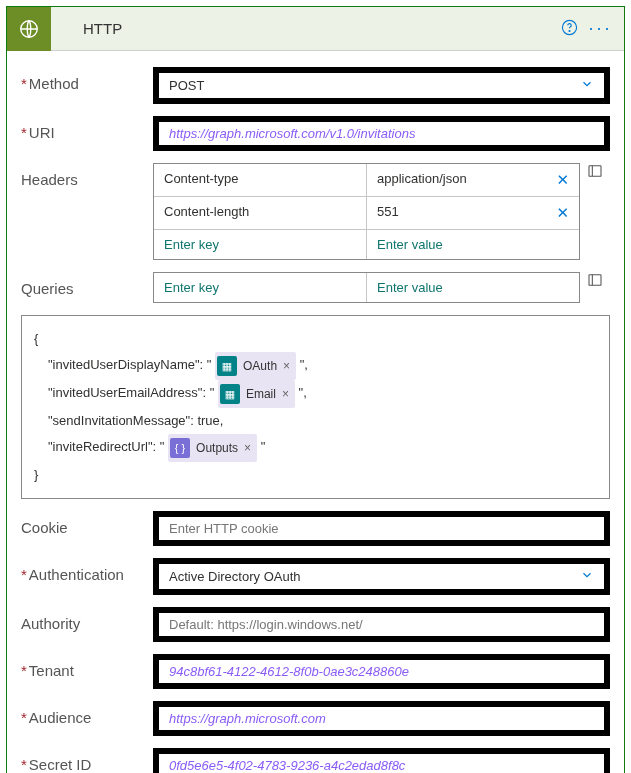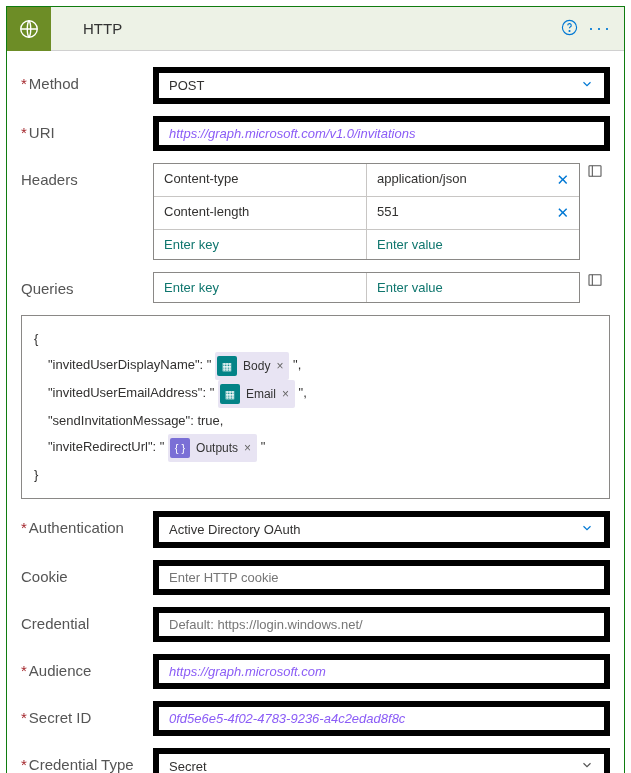--- a/index.html
+++ b/index.html
@@ -250,21 +250,21 @@
     </div>
 
     <div class="row">
       <div class="field">
         <div class="body-box">
           <div>{</div>
           <div style="padding-left:14px;">
             <span>"invitedUserDisplayName": "</span>
             <span class="token">
                 <span class="tkcube cube-teal">▦</span>
-                <span>Body</span>
+                <span>OAuth</span>
                 <span class="tkx">×</span>
               </span>
             <span>",</span>
           </div>
           <div style="padding-left:14px;">
             <span>"invitedUserEmailAddress": "</span>
             <span class="token">
                 <span class="tkcube cube-teal">▦</span>
                 <span>Email</span>
                 <span class="tkx">×</span>
@@ -280,51 +280,59 @@
                 <span class="tkx">×</span>
               </span>
             <span>"</span>
           </div>
           <div>}</div>
         </div>
       </div>
     </div>
 
     <div class="row">
+      <div class="label">Cookie</div>
+      <div class="field">
+        <div class="input input-placeholder">
+          <span>Enter HTTP cookie</span>
+        </div>
+      </div>
+    </div>
+
+    <div class="row">
       <div class="label required">Authentication</div>
       <div class="field">
         <div class="select">
           <span>Active Directory OAuth</span>
           <span class="chevron">
             <svg width="14" height="14" viewBox="0 0 24 24" fill="none" stroke="#0078d4" stroke-width="2">
                 <path d="M6 9l6 6 6-6"></path>
               </svg>
           </span>
         </div>
       </div>
     </div>
 
     <div class="row">
-      <div class="label">Cookie</div>
-      <div class="field">
-        <div class="input input-placeholder">
-          <span>Enter HTTP cookie</span>
-        </div>
-      </div>
-    </div>
-
-    <div class="row">
-      <div class="label">Credential</div>
+      <div class="label">Authority</div>
       <div class="field">
         <div class="input input-placeholder">
           <span>Default: https://login.windows.net/</span>
         </div>
       </div>
     </div>
 
+    <div class="row">
+      <div class="label required">Tenant</div>
+      <div class="field">
+        <div class="input input-plain">
+          <span>94c8bf61-4122-4612-8f0b-0ae3c248860e</span>
+        </div>
+      </div>
+    </div>
 
     <div class="row">
       <div class="label required">Audience</div>
       <div class="field">
         <div class="input input-plain">
           <span>https://graph.microsoft.com</span>
         </div>
       </div>
     </div>
 

